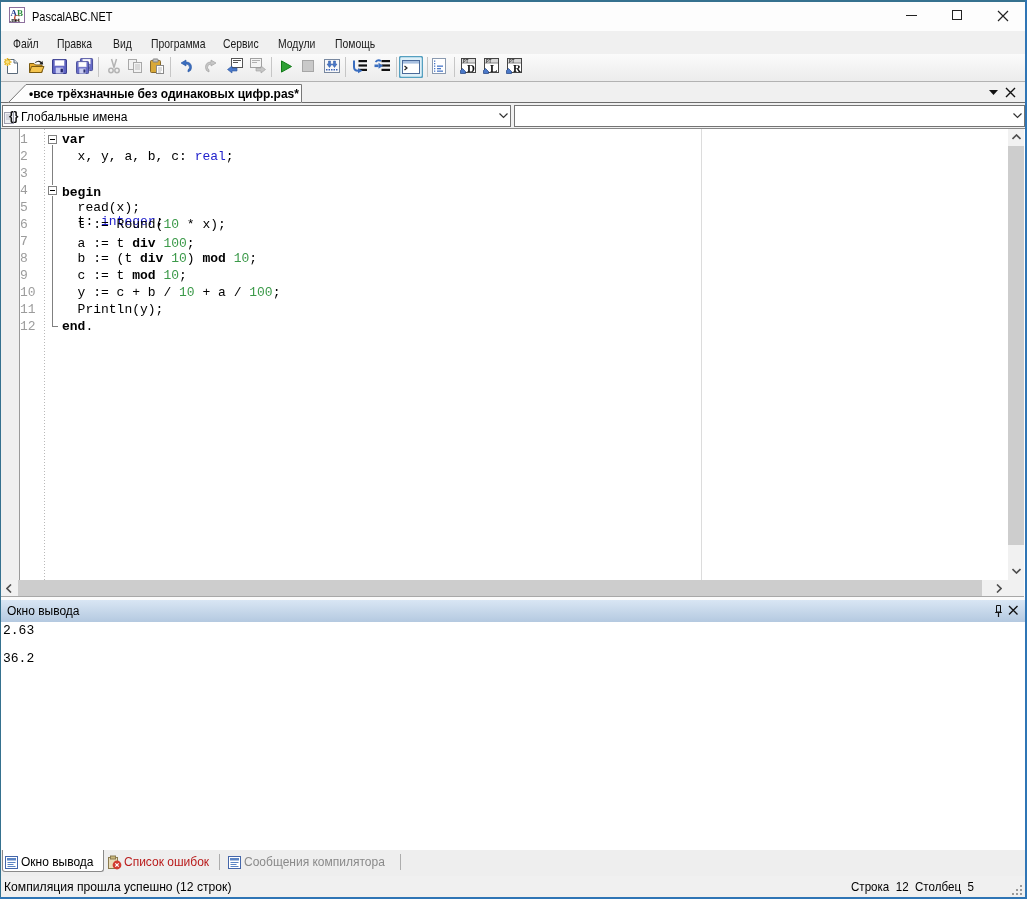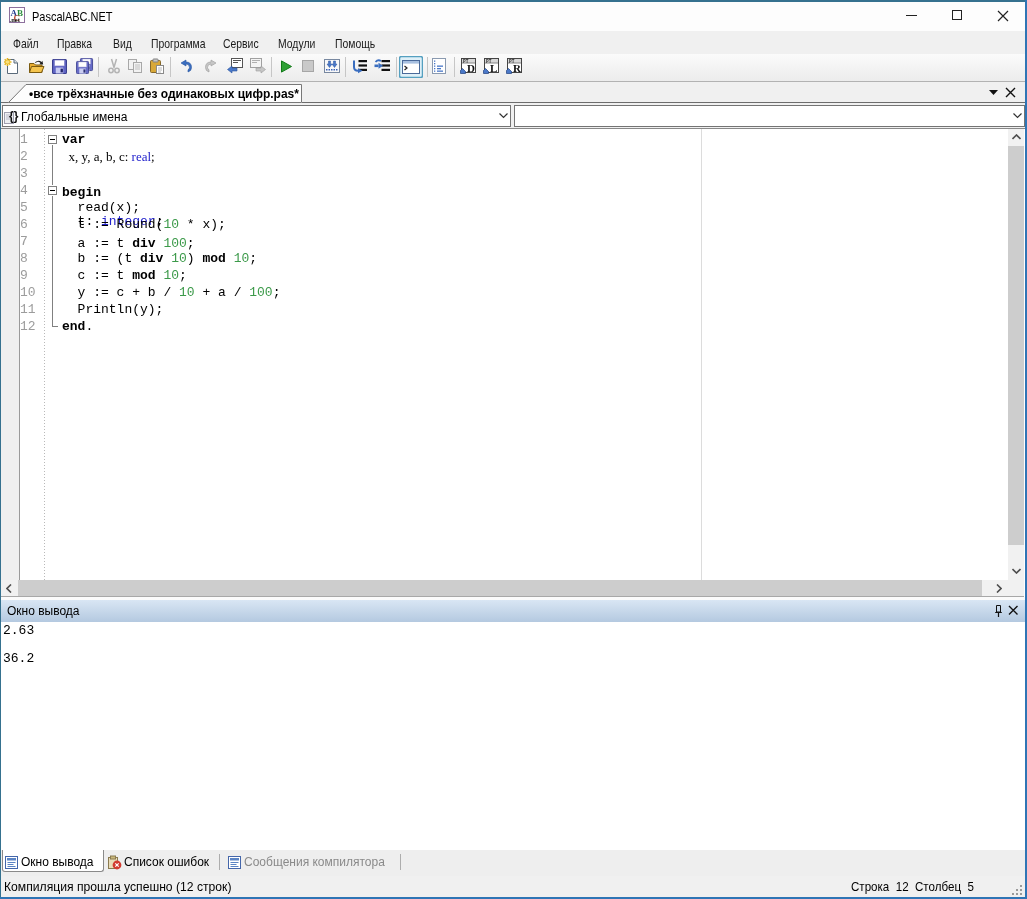--- a/index.html
+++ b/index.html
@@ -265,21 +265,21 @@
     <div class="lnum mono" style="top:216px;">6</div>
     <div class="lnum mono" style="top:233px;">7</div>
     <div class="lnum mono" style="top:250px;">8</div>
     <div class="lnum mono" style="top:267px;">9</div>
     <div class="lnum mono" style="top:284px;">10</div>
     <div class="lnum mono" style="top:301px;">11</div>
     <div class="lnum mono" style="top:318px;text-align:right;">12</div>
   </div>
 <div id="code">
     <div class="cline mono" style="top:131px;"><span class="kw">var</span></div>
-    <div class="cline mono" style="top:148px;font-family:Liberation Serif, serif;">  x, y, a, b, c: <span class="typ">real</span>;</div>
+    <div class="cline mono" style="top:148px;">  x, y, a, b, c: <span class="typ">real</span>;</div>
     <div class="cline mono" style="top:165px;margin-top:48px;">  t: <span class="typ">integer</span>;</div>
     <div class="cline mono" style="top:184px;"><span class="kw">begin</span></div>
     <div class="cline mono" style="top:199px;">  read(x);</div>
     <div class="cline mono" style="top:216px;">  t := Round(<span class="num">10</span> * x);</div>
     <div class="cline mono" style="top:235px;">  a := t <span class="kw">div</span> <span class="num">100</span>;</div>
     <div class="cline mono" style="top:250px;">  b := (t <span class="kw">div</span> <span class="num">10</span>) <span class="kw">mod</span> <span class="num">10</span>;</div>
     <div class="cline mono" style="top:267px;">  c := t <span class="kw">mod</span> <span class="num">10</span>;</div>
     <div class="cline mono" style="top:284px;">  y := c + b / <span class="num">10</span> + a / <span class="num">100</span>;</div>
     <div class="cline mono" style="top:301px;">  Println(y);</div>
     <div class="cline mono" style="top:318px;"><span class="kw">end</span>.</div>
@@ -324,21 +324,21 @@
 <svg class="abs" style="left:1008px;top:605px;" width="11" height="11">
     <path d="M1 1 L9.5 9.5 M9.5 1 L1 9.5" stroke="#111" stroke-width="1.4"></path>
   </svg>
 <div class="abs" style="left:1px;top:622px;width:1024px;height:228px;background:#fff;"></div>
 <div class="outline mono" style="top:627px;margin-top:24px;">36.2</div>
 <div class="outline mono" style="top:623px;">2.63</div>
 
 <div class="abs" style="left:1px;top:850px;width:1024px;height:26px;background:#eeeeee;"></div>
 <div class="abs" style="left:2px;top:850px;width:100px;height:21px;background:#fff;border:1px solid #8a8a8a;border-top:none;border-radius:0 0 3px 3px;"></div>
 <div class="btab-text" style="left:21px;color:#000;">Окно вывода</div>
-<div class="btab-text" style="left:124px;color:#000000;">Список ошибок</div>
+<div class="btab-text" style="left:124px;color:#b91c1c;">Список ошибок</div>
 <div class="btab-text" style="left:244px;color:#8a8a8a;">Сообщения компилятора</div>
 <div class="btab-sep" style="left:219px;"></div>
 <div class="btab-sep" style="left:400px;"></div>
 <svg class="abs" style="left:5px;top:856px;" width="13" height="13">
 <rect x="0.5" y="0.5" width="12" height="12" fill="#fff" stroke="#4466aa"></rect>
 <rect x="2" y="2" width="9" height="2.5" fill="#5b84c4"></rect>
 <rect x="2.5" y="6" width="8" height="1" fill="#5b84c4"></rect>
     <rect x="2.5" y="8" width="6" height="1" fill="#5b84c4"></rect>
     <rect x="2.5" y="10" width="8" height="1" fill="#5b84c4"></rect>
 </svg>

